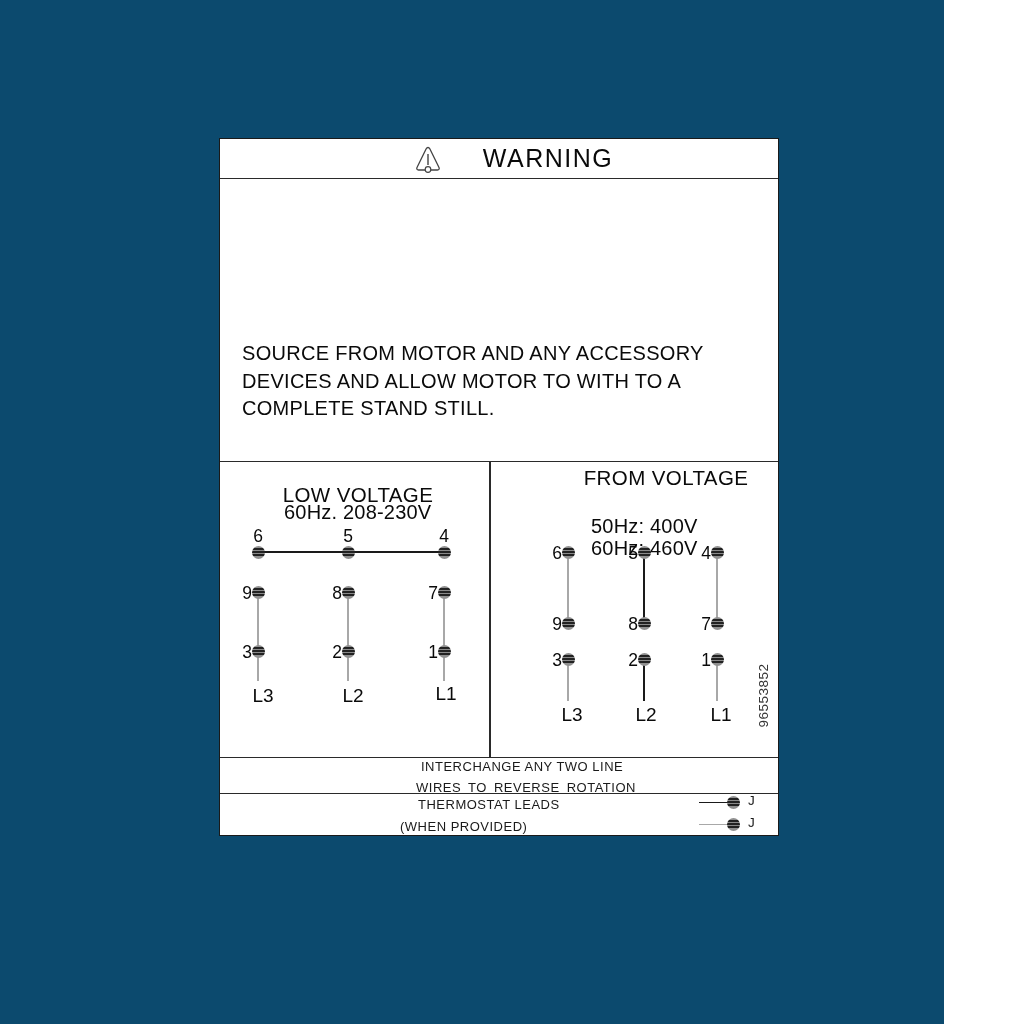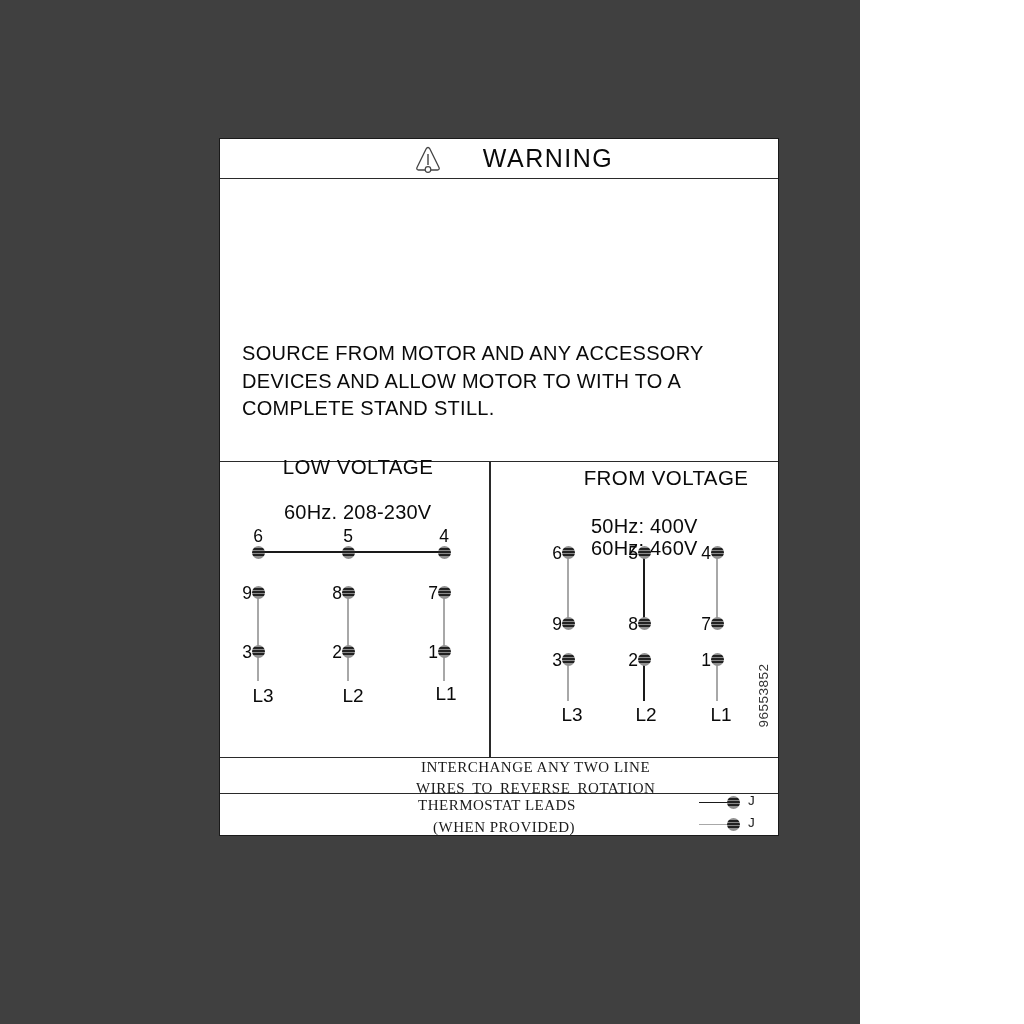--- a/index.html
+++ b/index.html
@@ -1,17 +1,17 @@
 <!DOCTYPE html>
 <html><head>
 <meta charset="utf-8">
 <style>
   html,body{margin:0;padding:0;background:#ffffff;width:1024px;height:1024px;
     font-family:"Liberation Sans","DejaVu Sans",sans-serif;color:#111;}
-  .page{position:relative;width:860px;height:1024px;background:#404040;overflow:hidden;}
+  .page{position:relative;width:944px;height:1024px;background:#0c4a6e;overflow:hidden;}
 
   .label-frame{position:absolute;left:219px;top:138px;width:560px;height:698px;
     border:1.6px solid #1a1a1a;box-sizing:border-box;background:#fff;}
 
   
   .hline-struct{position:absolute;left:0;width:100%;height:1.2px;background:#2a2a2a;}
   .vline-struct{position:absolute;width:1.2px;background:#2a2a2a;}
 
   
   .header{position:absolute;left:0;top:0;width:100%;height:39px;
@@ -38,21 +38,21 @@
   .wire{position:absolute;}
   .wire-gray{background:#a8a8a8;}
   .wire-dark{background:#1a1a1a;}
   .llabel{position:absolute;font-size:19px;width:40px;text-align:center;color:#0a0a0a;}
 
   .part-number{position:absolute;left:503px;top:549px;width:80px;height:15px;
     font-size:13.5px;letter-spacing:0.5px;color:#333;text-align:center;
     transform:rotate(-90deg);}
 
   
-  .foot-text{position:absolute;font-size:15px;letter-spacing:0.5px;color:#1a1a1a;font-family:Liberation Serif, serif;}
+  .foot-text{position:absolute;font-size:13px;letter-spacing:0.5px;color:#1a1a1a;}
   .wide-words{word-spacing:3px;}
   .lead-line{position:absolute;height:1.4px;width:29px;}
   .lead-j{position:absolute;font-size:13.5px;color:#1a1a1a;}
 </style>
 </head>
 <body>
 
 <div class="page">
   <div class="label-frame">
 
@@ -74,21 +74,21 @@
         <span class="warning-title">WARNING</span>
       </div>
     </div>
 
     <div class="wpara" style="top:201px;">
       <div>SOURCE FROM MOTOR AND ANY ACCESSORY</div>
       <div>DEVICES AND ALLOW MOTOR TO WITH TO A</div>
       <div>COMPLETE STAND STILL.</div>
     </div>
 
-    <div class="diag-title" style="left:28px;top:316px;">LOW VOLTAGE</div>
+    <div class="diag-title" style="left:28px;top:344px;">LOW VOLTAGE</div>
     <div class="diag-sub" style="left:64px;top:362px;">60Hz. 208-230V</div>
 
     <div class="wire wire-dark" style="left:38px;top:412.4px;width:186px;height:1.3px;"></div>
 
     <div class="wire wire-gray" style="left:37.4px;top:454px;width:1.3px;height:88px;"></div>
     <div class="wire wire-gray" style="left:127.4px;top:454px;width:1.3px;height:88px;"></div>
     <div class="wire wire-gray" style="left:223.4px;top:454px;width:1.3px;height:88px;"></div>
 
     <span class="tnum num-c" style="left:26px;top:388px;">6</span>
     <span class="tnum num-c" style="left:116px;top:388px;">5</span>
@@ -151,21 +151,21 @@
     <span class="llabel" style="left:332px;top:565px;">L3</span>
     <span class="llabel" style="left:406px;top:565px;">L2</span>
     <span class="llabel" style="left:481px;top:565px;">L1</span>
 
     <div class="part-number">96553852</div>
 
     <div class="foot-text" style="left:201px;top:620px;">INTERCHANGE ANY TWO LINE</div>
     <div class="foot-text wide-words" style="left:196px;top:641px;">WIRES TO REVERSE ROTATION</div>
 
     <div class="foot-text" style="left:198px;top:658px;">THERMOSTAT LEADS</div>
-    <div class="foot-text" style="left:213px;top:680px;">(WHEN PROVIDED)</div>
+    <div class="foot-text" style="left:180px;top:680px;">(WHEN PROVIDED)</div>
 
     <div class="lead-line wire-dark" style="left:479px;top:663px;"></div>
     <span class="tdot" style="left:506.5px;top:657px;"></span>
     <span class="lead-j" style="left:528px;top:654px;">J</span>
 
     <div class="lead-line wire-gray" style="left:479px;top:685px;"></div>
     <span class="tdot" style="left:506.5px;top:679px;"></span>
     <span class="lead-j" style="left:528px;top:676px;">J</span>
 
   </div>

